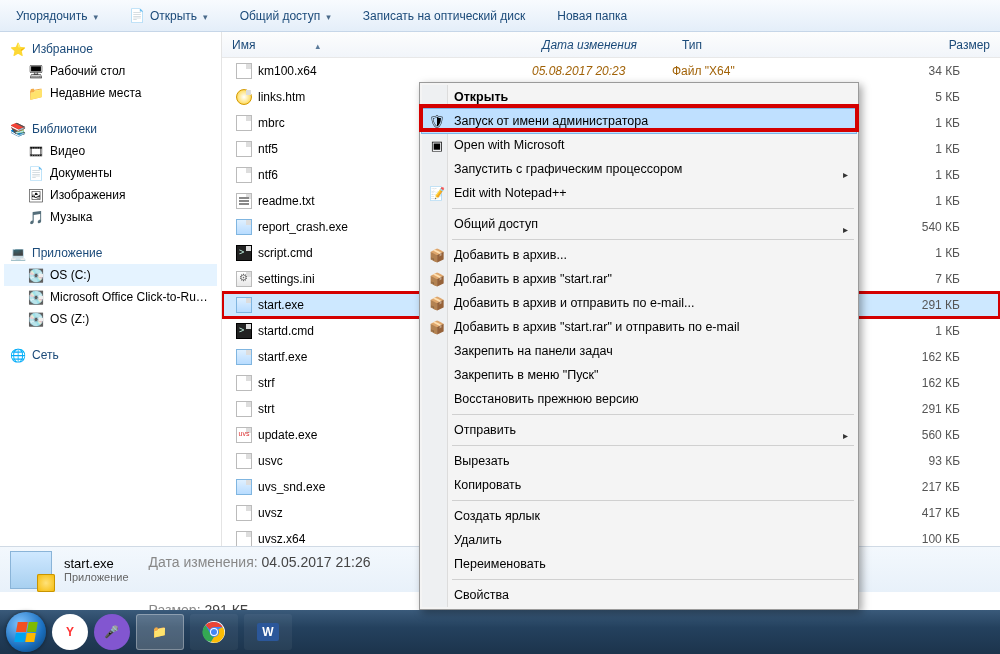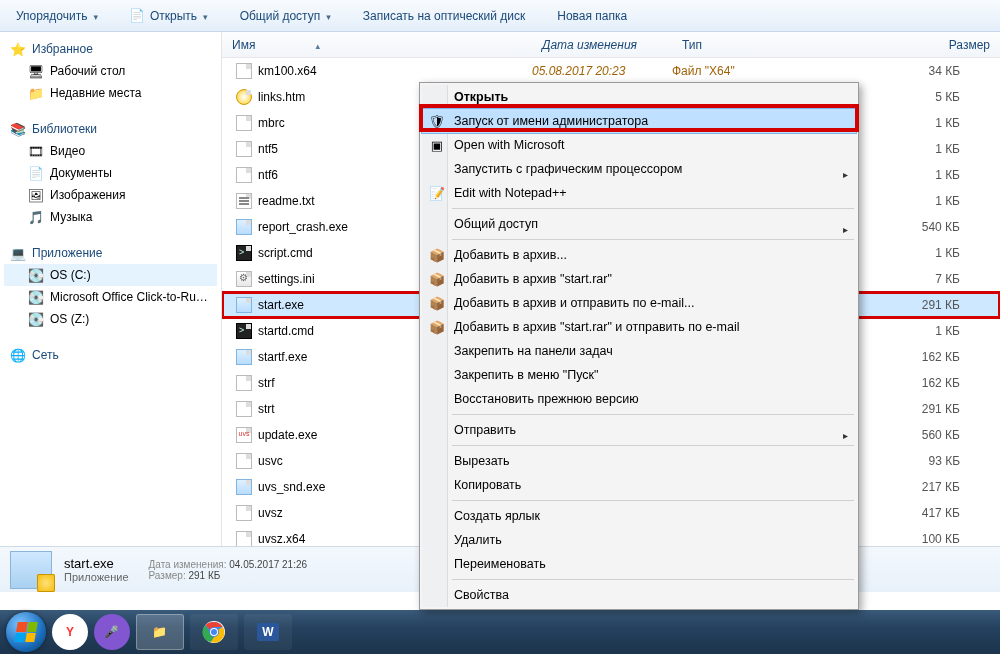--- a/index.html
+++ b/index.html
@@ -106,21 +106,21 @@
     border:1px solid #8ab4d8;
     position:relative;
   }
   .details .big-icon::after{
     content:""; position:absolute; right:-4px; bottom:-4px; width:18px;height:18px;
     background: radial-gradient(#ffe27a,#f5b800); border-radius:2px;
     box-shadow:0 0 0 1px #c89400 inset;
   }
   .details .dname { font-size:13px; color:#000; }
   .details .dtype { font-size:11px; color:#666; }
-  .details .dmeta { font-size:10px; color:#444; }
+  .details .dmeta { font-size:14px; color:#444;margin-top:32px; }
   .details .dlab { color:#888; }
   .taskbar {
     position:absolute; bottom:0; left:0; right:0; height:44px;
     background: linear-gradient(#3a5a7a 0%, #24415e 40%, #1c344c 100%);
     display:flex; align-items:center; padding:0 6px; gap:6px;
   }
   .tb-btn {
     width:48px; height:36px; border-radius:3px;
     display:flex;align-items:center;justify-content:center;
     background: rgba(255,255,255,0.05);

